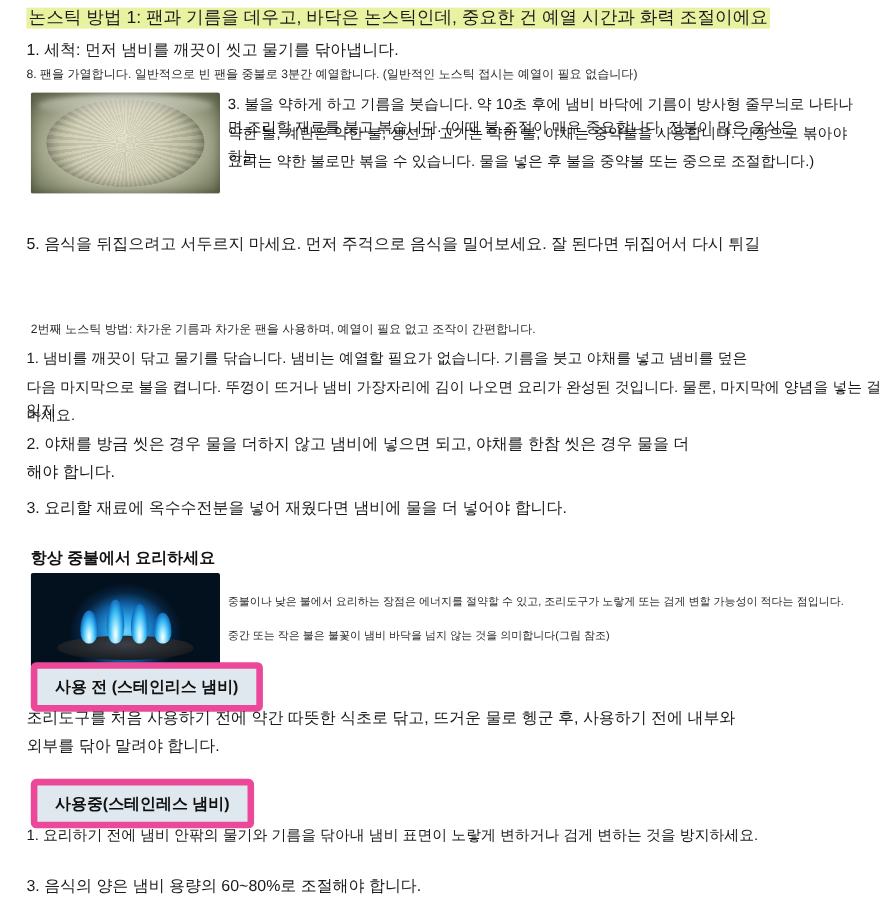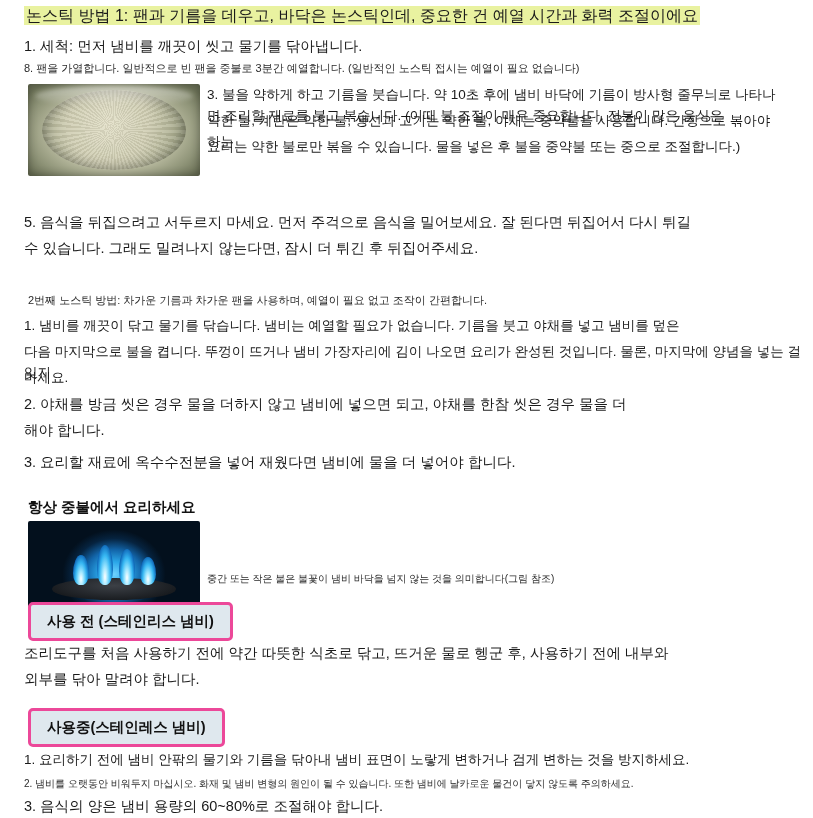--- a/index.html
+++ b/index.html
@@ -53,21 +53,21 @@
   .hl-title {
     background: #e9f2a0;
     display: inline;
     padding: 1px 2px;
     box-decoration-break: clone;
     -webkit-box-decoration-break: clone;
   }
   .section-label {
     display: inline-block;
     background: #dfe8ee;
-    border: 3px solid #ec4899;
+    border: 6px solid #ec4899;
     border-radius: 5px;
     padding: 7px 16px;
     font-size: 14.5px;
     font-weight: 700;
     color: #111111;
   }
   .img-pan {
     width: 172px;
     height: 92px;
     border-radius: 2px;
@@ -154,21 +154,20 @@
     <div class="img-pan">
         <span class="rimlight"></span>
       </div>
   </div>
 
   <div class="block t-md" style="left:207px; top:85px; width:578px;">3. 불을 약하게 하고 기름을 붓습니다. 약 10초 후에 냄비 바닥에 기름이 방사형 줄무늬로 나타나면 조리할 재료를 붓고 볶습니다. (이때 불 조절이 매우 중요합니다. 전분이 많은 음식은</div>
   <div class="block t-md" style="left:207px; top:137px; width:578px;">요리는 약한 불로만 볶을 수 있습니다. 물을 넣은 후 불을 중약불 또는 중으로 조절합니다.)</div>
   <div class="block t-md" style="left:207px; top:111px; width:578px;">약한 불, 계란은 약한 불, 생선과 고기는 약한 불, 야채는 중약불을 사용합니다. 간장으로 볶아야 하는</div>
 
   <div class="block t-lg" style="left:24px; top:211px; width:770px;">5. 음식을 뒤집으려고 서두르지 마세요. 먼저 주걱으로 음식을 밀어보세요. 잘 된다면 뒤집어서 다시 튀길</div>
-  <div class="block t-lg" style="left:24px; top:237px; width:770px;">수 있습니다. 그래도 밀려나지 않는다면, 잠시 더 튀긴 후 뒤집어주세요.</div>
 
   <div class="block t-sm" style="left:28px; top:292px; width:760px;">2번째 노스틱 방법: 차가운 기름과 차가운 팬을 사용하며, 예열이 필요 없고 조작이 간편합니다.</div>
 
   <div class="block t-md" style="left:24px; top:316px; width:775px;">1. 냄비를 깨끗이 닦고 물기를 닦습니다. 냄비는 예열할 필요가 없습니다. 기름을 붓고 야채를 넣고 냄비를 덮은</div>
   <div class="block t-md" style="left:24px; top:342px; width:790px;">다음 마지막으로 불을 켭니다. 뚜껑이 뜨거나 냄비 가장자리에 김이 나오면 요리가 완성된 것입니다. 물론, 마지막에 양념을 넣는 걸 잊지</div>
   <div class="block t-md" style="left:24px; top:368px; width:775px;">마세요.</div>
 
   <div class="block t-lg" style="left:24px; top:393px; width:775px;">2. 야채를 방금 씻은 경우 물을 더하지 않고 냄비에 넣으면 되고, 야채를 한참 씻은 경우 물을 더</div>
   <div class="block t-lg" style="left:24px; top:419px; width:775px;">해야 합니다.</div>
 
@@ -180,29 +179,29 @@
     <div class="img-flame" style="margin-top:24px;">
       <span class="burner"></span>
       <span class="f1"></span>
       <span class="f2"></span>
       <span class="f3"></span>
       <span class="f4"></span>
     </div>
   </div>
 
   <div class="block t-xs" style="left:207px; top:539px; width:590px;margin-top:32px;">중간 또는 작은 불은 불꽃이 냄비 바닥을 넘지 않는 것을 의미합니다(그림 참조)</div>
+  <div class="block t-xs" style="left:207px; top:540px; width:600px;">중불이나 낮은 불에서 요리하는 장점은 에너지를 절약할 수 있고, 조리도구가 노랗게 또는 검게 변할 가능성이 적다는 점입니다.</div>
 
   <div class="block" style="left:28px; top:602px;">
     <span class="section-label">사용 전 (스테인리스 냄비)</span>
   </div>
 
   <div class="block t-lg" style="left:24px; top:642px; width:775px;">조리도구를 처음 사용하기 전에 약간 따뜻한 식초로 닦고, 뜨거운 물로 헹군 후, 사용하기 전에 내부와</div>
   <div class="block t-lg" style="left:24px; top:668px; width:775px;">외부를 닦아 말려야 합니다.</div>
 
   <div class="block" style="left:28px; top:708px;">
     <span class="section-label">사용중(스테인레스 냄비)</span>
   </div>
 
   <div class="block t-md" style="left:24px; top:750px; width:785px;">1. 요리하기 전에 냄비 안팎의 물기와 기름을 닦아내 냄비 표면이 노랗게 변하거나 검게 변하는 것을 방지하세요.</div>
-  <div class="block t-xs" style="left:24px; top:776px; width:785px;">2. 냄비를 오랫동안 비워두지 마십시오. 화재 및 냄비 변형의 원인이 될 수 있습니다. 또한 냄비에 날카로운 물건이 닿지 않도록 주의하세요.</div>
   <div class="block t-lg" style="left:24px; top:795px; width:785px;">3. 음식의 양은 냄비 용량의 60~80%로 조절해야 합니다.</div>
 
 </div>
 
 </body></html>

